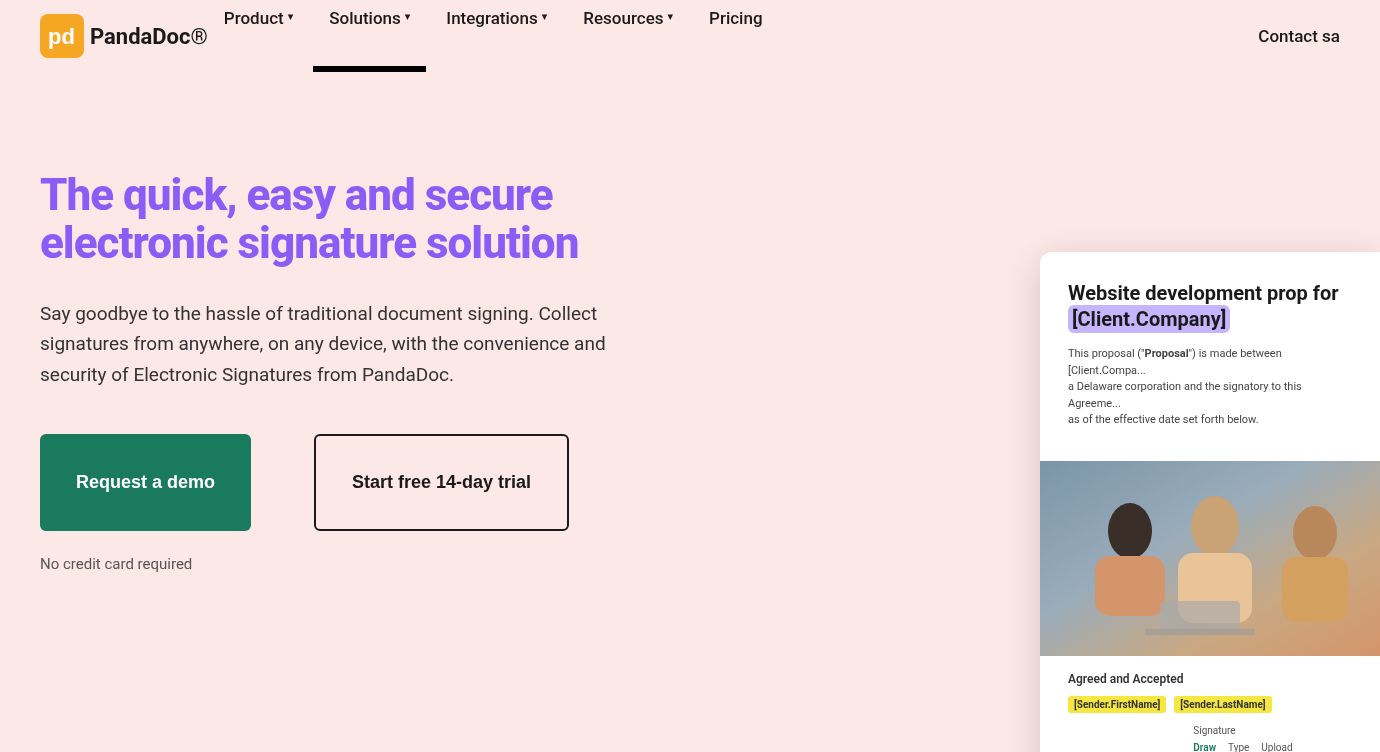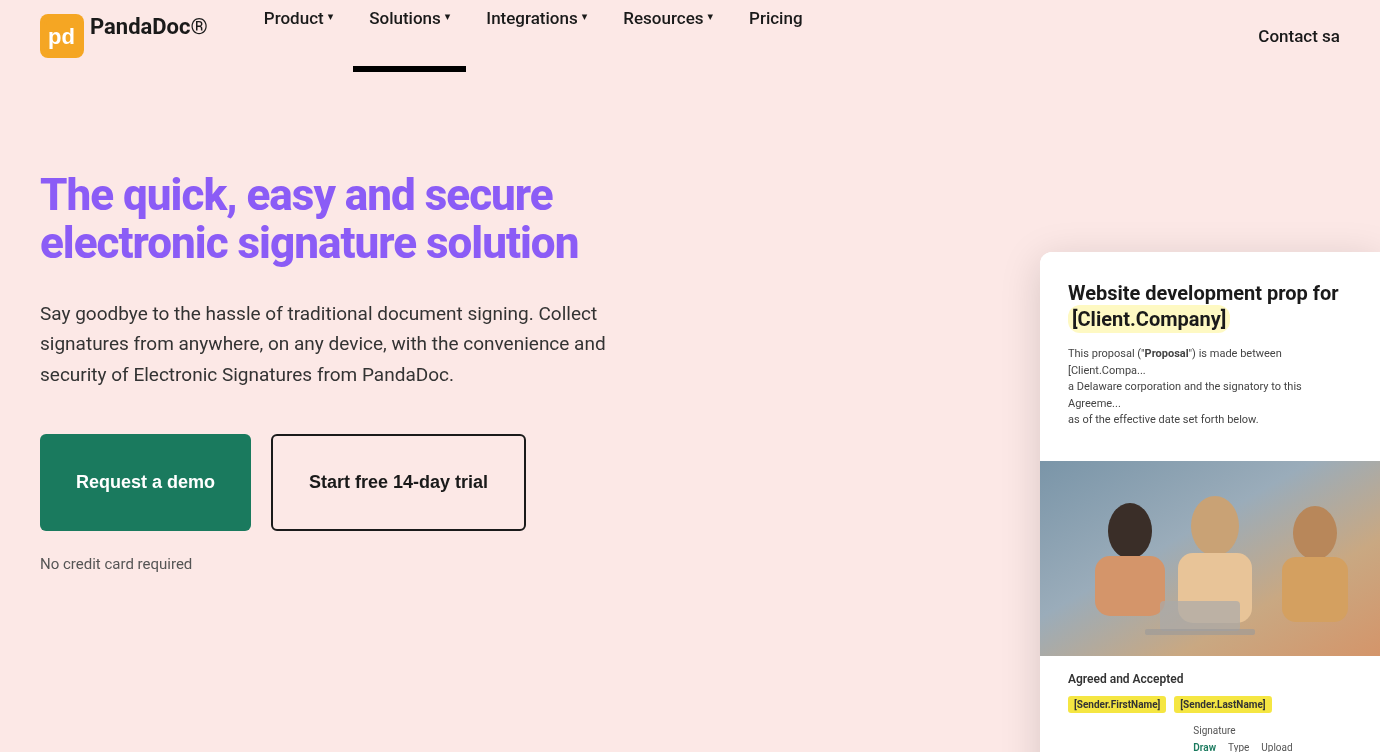--- a/index.html
+++ b/index.html
@@ -22,21 +22,21 @@
       align-items: center;
       padding: 0 40px;
       height: 72px;
       background-color: #fce8e6;
       position: relative;
       z-index: 10;
     }
 
     .logo-wrapper {
       display: flex;
-      margin-right: 40px;
+      align-items: center;
       text-decoration: none;
       cursor: pointer;
     }
 
     .logo-icon {
       width: 44px;
       height: 44px;
       margin-right: 6px;
     }
 
@@ -138,20 +138,21 @@
 
     .btn-secondary {
       background-color: transparent;
       color: #1a1a1a;
       font-size: 18px;
       font-weight: 600;
       padding: 36px 36px;
       border: 2px solid #1a1a1a;
       border-radius: 6px;
       cursor: pointer;
+      margin-left: 43px;
     }
 
     .no-credit {
       font-size: 15px;
       color: #555;
       margin-top: 4px;
     }
 
     
     .doc-preview {
@@ -173,23 +174,23 @@
 
     .doc-title {
       font-size: 20px;
       font-weight: 700;
       color: #1a1a1a;
       line-height: 1.3;
       margin-bottom: 14px;
     }
 
     .doc-title .highlight {
-      background-color: #fef9c3;
+      background-color: #c4b5fd;
       padding: 2px 4px;
-      border-radius: 12px;
+      border-radius: 6px;
       text-align: right;
     }
 
     .doc-body-text {
       font-size: 11px;
       color: #444;
       line-height: 1.5;
       margin-bottom: 16px;
     }
 

